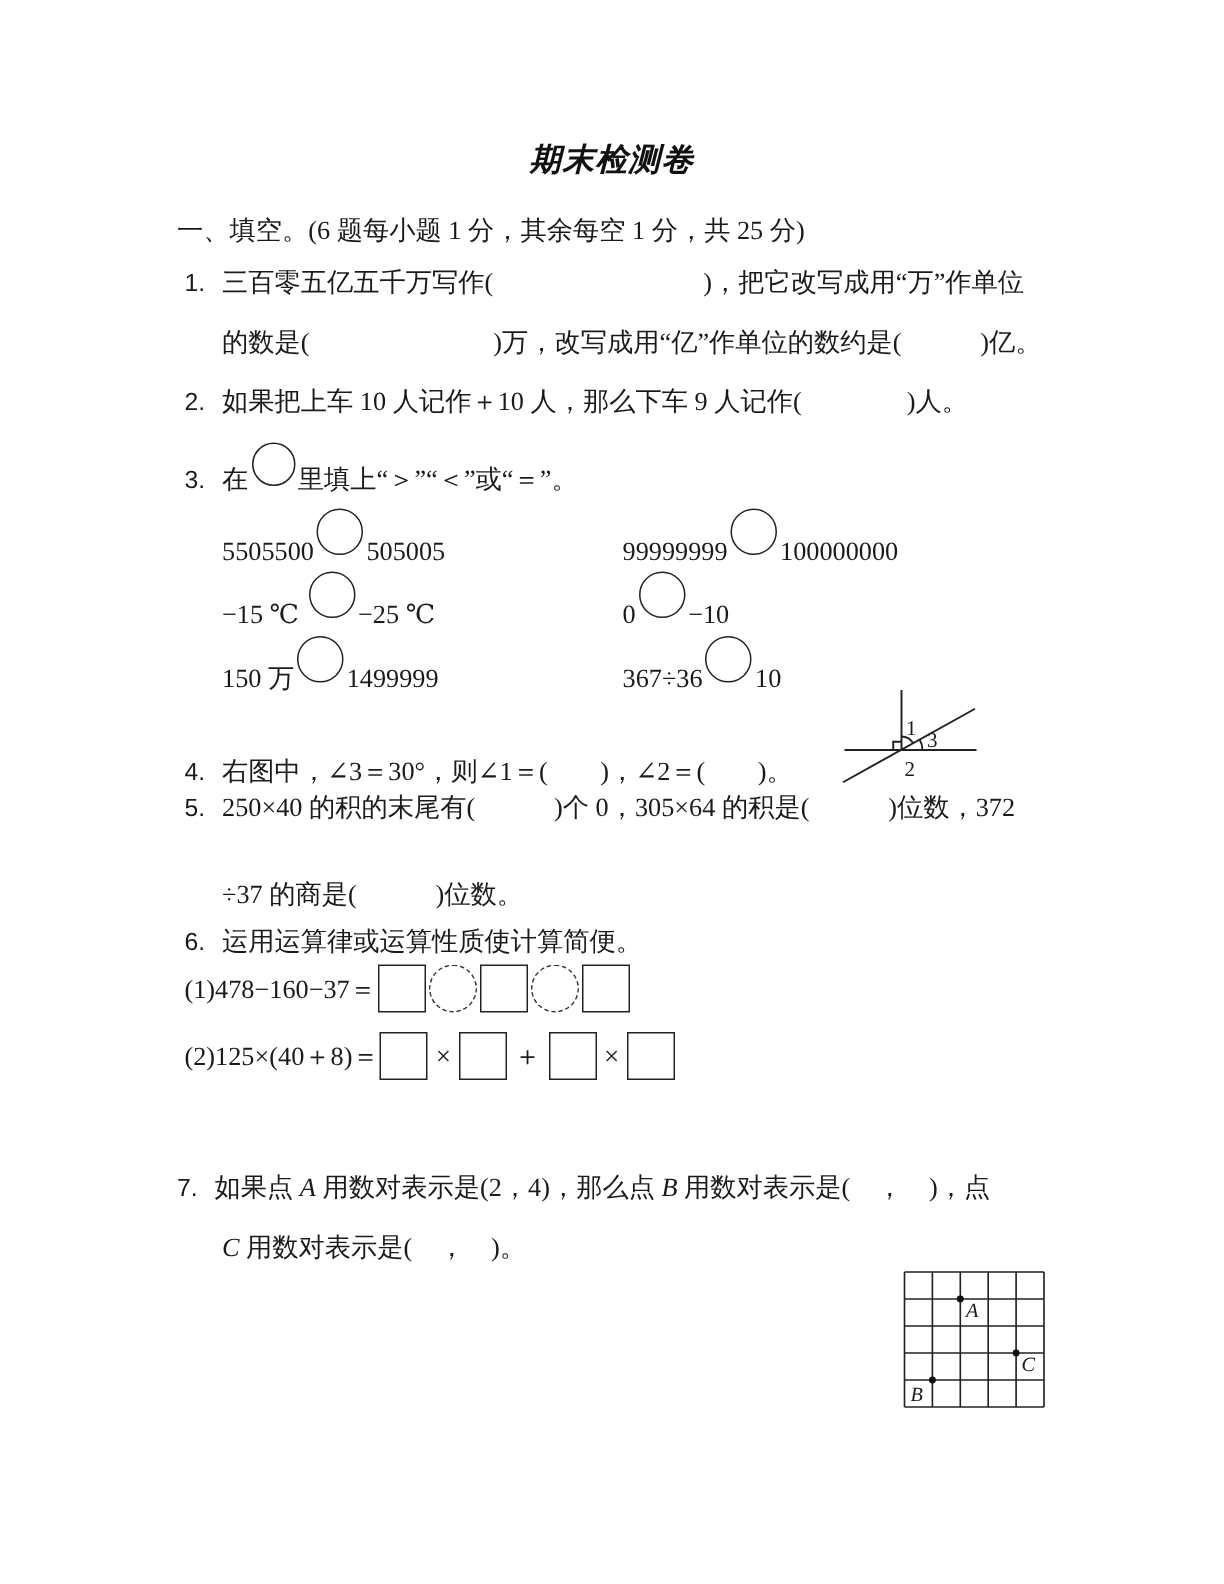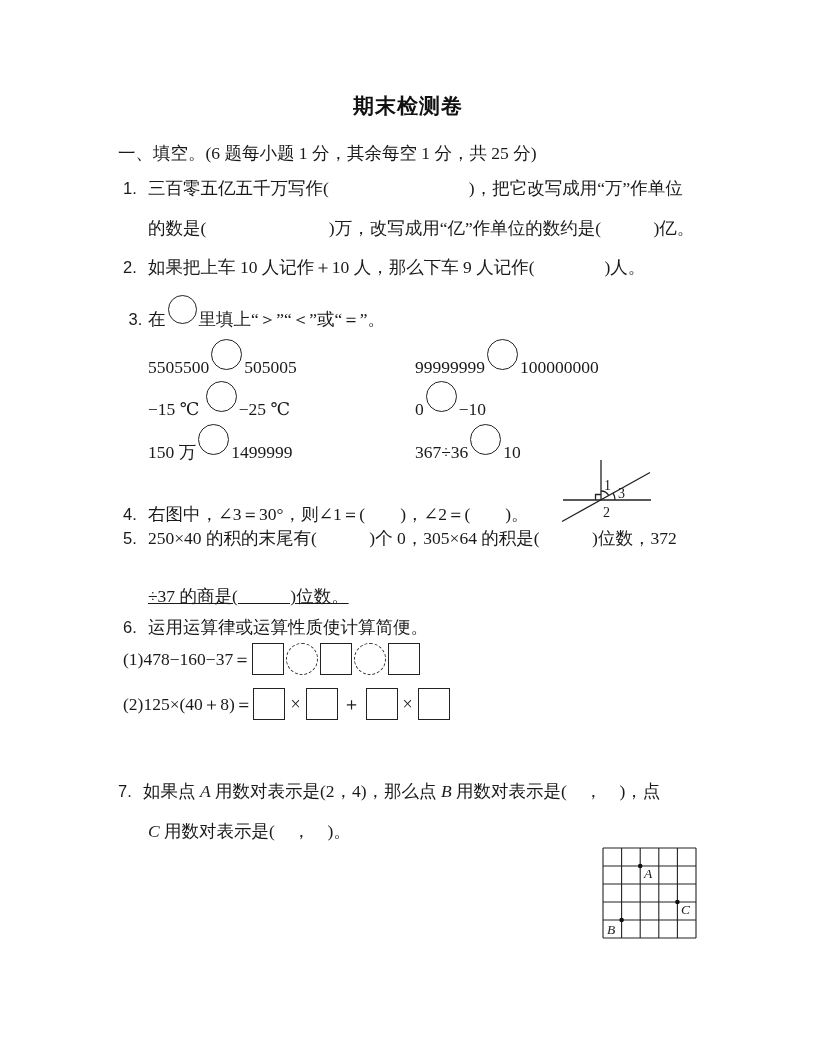--- a/index.html
+++ b/index.html
@@ -18,20 +18,21 @@
     position: absolute;
     left: 0; top: 92px;
     width: 816px;
     margin: 0;
     text-align: center;
     font-size: 21px;
     font-weight: bold;
     font-family: "Liberation Sans", "DejaVu Sans", sans-serif;
     letter-spacing: 1px;
     color: #111;
+    font-style: italic;
   }
   .line {
     position: absolute;
     white-space: nowrap;
     line-height: 25px;
   }
   .qnum {
     display: inline-block;
     min-width: 25px;
     font-family: "Liberation Sans", "DejaVu Sans", sans-serif;
@@ -98,21 +99,21 @@
 
   <div class="line" style="left:123px; top:176px;">
     <span class="qnum">1.</span><span>三百零五亿五千万写作(　　　　　　　　)，把它改写成用“万”作单位</span>
   </div>
   <div class="line" style="left:148px; top:216px;">的数是(　　　　　　　)万，改写成用“亿”作单位的数约是(　　　)亿。</div>
 
   <div class="line" style="left:123px; top:255px;">
     <span class="qnum">2.</span><span>如果把上车 10 人记作＋10 人，那么下车 9 人记作(　　　　)人。</span>
   </div>
 
-  <div class="line" style="left:123px; top:295px;text-align:center;">
+  <div class="line" style="left:123px; top:295px;">
     <span class="qnum">3.</span><span>在</span><span class="circle"></span><span>里填上“＞”“＜”或“＝”。</span>
   </div>
 
   <div class="line" style="left:148px; top:339px;">
     <span class="cmp-left"><span>5505500</span><span class="circle cmp"></span><span>505005</span></span><span><span>99999999</span><span class="circle cmp"></span><span>100000000</span></span>
   </div>
 
   <div class="line" style="left:148px; top:381px;">
     <span class="cmp-left"><span>−15 ℃ </span><span class="circle cmp"></span><span>−25 ℃</span></span><span><span>0</span><span class="circle cmp"></span><span>−10</span></span>
   </div>
@@ -133,21 +134,21 @@
     <path d="M 49 37 A 9 9 0 0 1 56.7 41.4"></path>
     <polyline points="43.5,46 43.5,40.5 49,40.5"></polyline>
     <text x="52" y="36">1</text>
     <text x="51" y="63">2</text>
     <text x="66" y="44">3</text>
   </svg>
 
   <div class="line" style="left:123px; top:526px;">
     <span class="qnum">5.</span><span>250×40 的积的末尾有(　　　)个 0，305×64 的积是(　　　)位数，372</span>
   </div>
-  <div class="line" style="left:148px; top:584px;text-decoration:underline;">÷37 的商是(　　　)位数。</div>
+  <div class="line" style="left:148px; top:584px;">÷37 的商是(　　　)位数。</div>
 
   <div class="line" style="left:123px; top:615px;">
     <span class="qnum">6.</span><span>运用运算律或运算性质使计算简便。</span>
   </div>
 
   <div class="formula" style="left:123px; top:643px;">
     <span>(1)478−160−37＝</span>
     <span class="box"></span>
     <span class="circle dashed"></span>
     <span class="box"></span>

